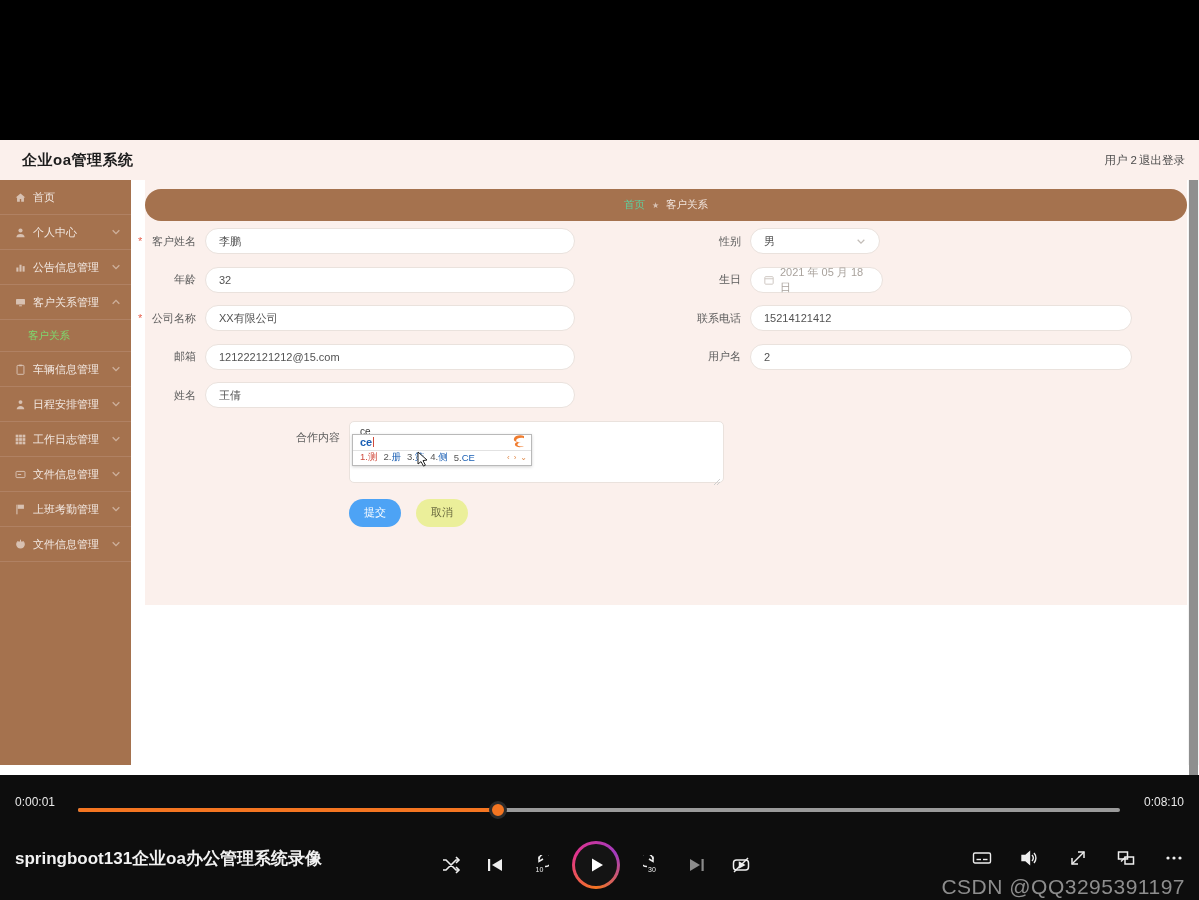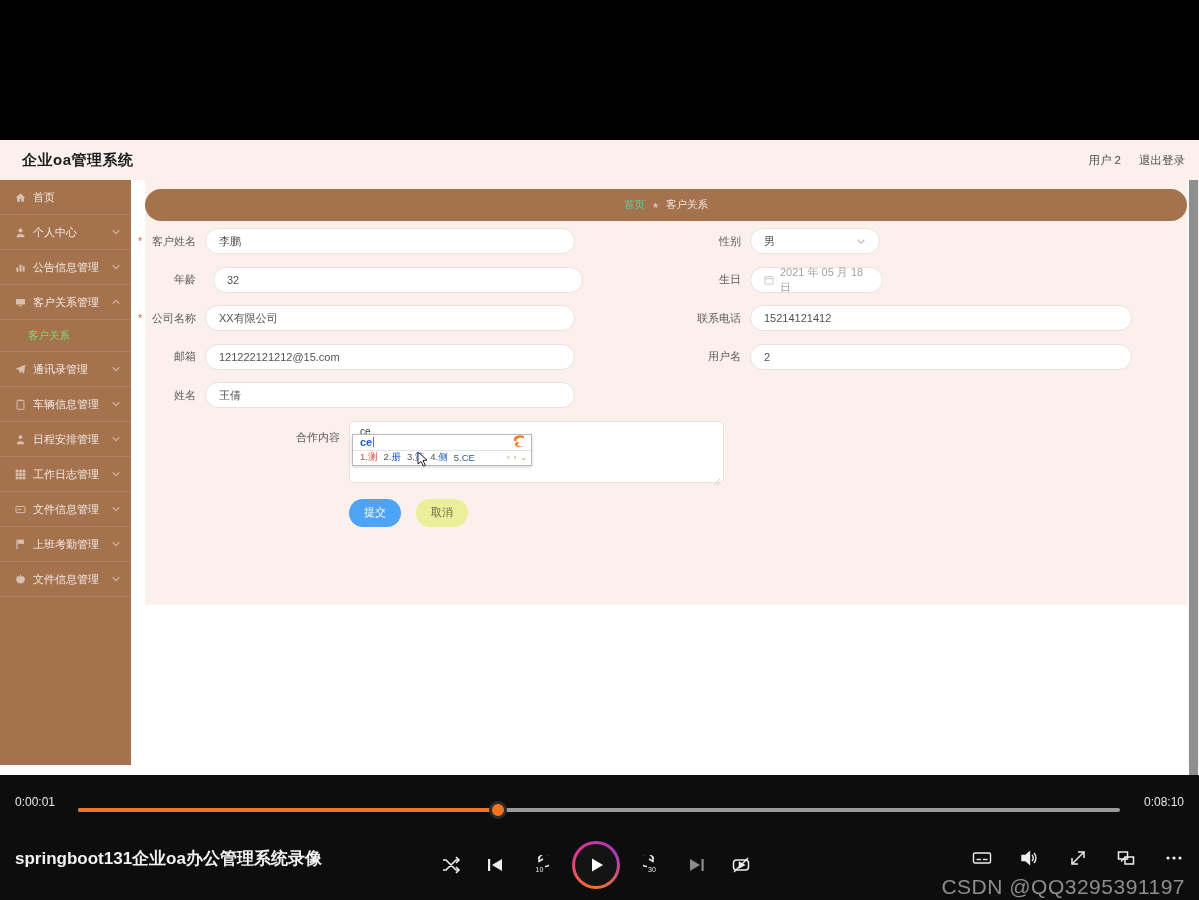--- a/index.html
+++ b/index.html
@@ -17,21 +17,21 @@
   
   .app { position: absolute; left:0; top:140px; width:1199px; height:635px; background:#fff; overflow:hidden; }
 
   
   .app-header {
     position:absolute; left:0; top:0; width:1199px; height:40px;
     background:#fbf0ec; display:flex; align-items:center; justify-content:space-between;
     padding:0 14px 0 22px;
   }
   .brand { font-size:15px; font-weight:bold; color:#1d1d1d; letter-spacing:.5px; }
-  .header-right { display:flex; align-items:center; gap:18px; font-size:11.5px; color:#4a4a4a; }
+  .header-right { display:flex; align-items:center; gap:2px; font-size:11.5px; color:#4a4a4a; }
   .header-right span { cursor:pointer; }
 
   
   .sidebar {
     position:absolute; left:0; top:40px; width:131px; height:585px;
     background:#a5724e;
   }
   .menu-item {
     position:relative; height:35px; display:flex; align-items:center;
     padding-left:14px; border-bottom:1px solid #b08163;
@@ -254,33 +254,20 @@
           <svg viewBox="0 0 12 12">
               <polyline points="2,8 6,4 10,8"></polyline>
             </svg>
         </span>
       </div>
 
       <div class="submenu-item">
         <span>客户关系</span>
       </div>
 
-      <div class="menu-item">
-        <span class="mi-icon">
-          <svg viewBox="0 0 16 16">
-              <path d="M15 1L1 7l5 2 1 5 2.5-3.5L13 14z"></path>
-            </svg>
-        </span>
-        <span class="mi-label">通讯录管理</span>
-        <span class="mi-arrow">
-          <svg viewBox="0 0 12 12">
-              <polyline points="2,4 6,8 10,4"></polyline>
-            </svg>
-        </span>
-      </div>
 
       <div class="menu-item">
         <span class="mi-icon">
           <svg viewBox="0 0 16 16">
               <rect x="3" y="2" width="10" height="13" rx="1" fill="none" stroke="#e9dcd4" stroke-width="1.4"></rect>
               <rect x="6" y="1" width="4" height="2.2"></rect>
             </svg>
         </span>
         <span class="mi-label">车辆信息管理</span>
         <span class="mi-arrow">
@@ -396,21 +383,21 @@
                 <span class="sel-arrow">
                   <svg viewBox="0 0 12 12">
                       <polyline points="2,4.5 6,8.5 10,4.5"></polyline>
                     </svg>
                 </span>
               </div>
             </div>
           </div>
 
           <div class="form-row">
-            <div class="field" style="left:0;top:0;gap:8px;">
+            <div class="field" style="left:0;top:0;">
               <div class="fl" style="width:60px;">年龄</div>
               <div class="inp" style="width:370px;">32</div>
             </div>
             <div class="field" style="left:545px;top:0;">
               <div class="fl" style="width:60px;">生日</div>
               <div class="inp" style="width:133px;">
                 <span class="date-ic">
                   <svg viewBox="0 0 12 12">
                       <rect x="1" y="2" width="10" height="9" rx="1"></rect>
                       <line x1="1" y1="4.5" x2="11" y2="4.5"></line>

